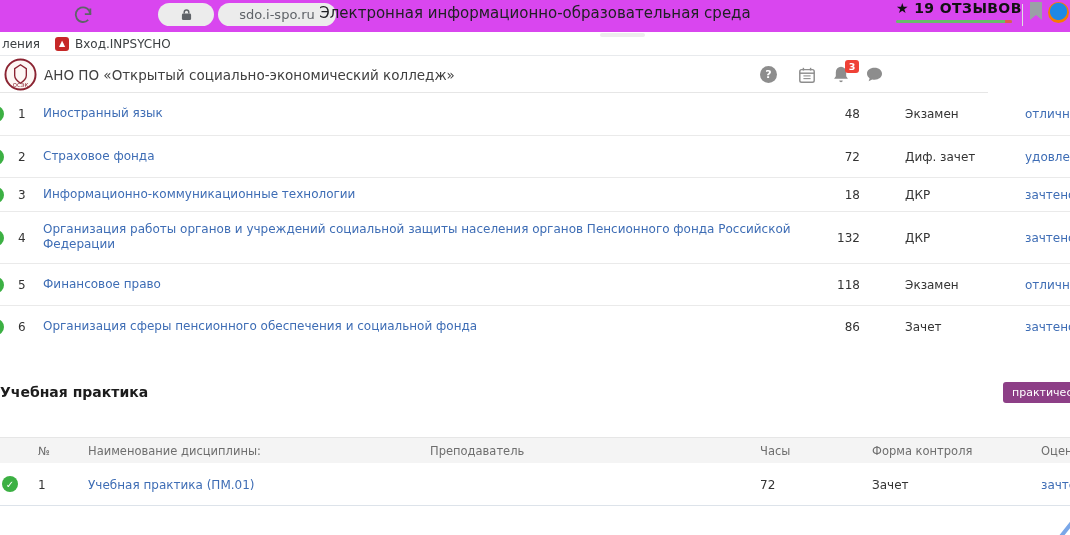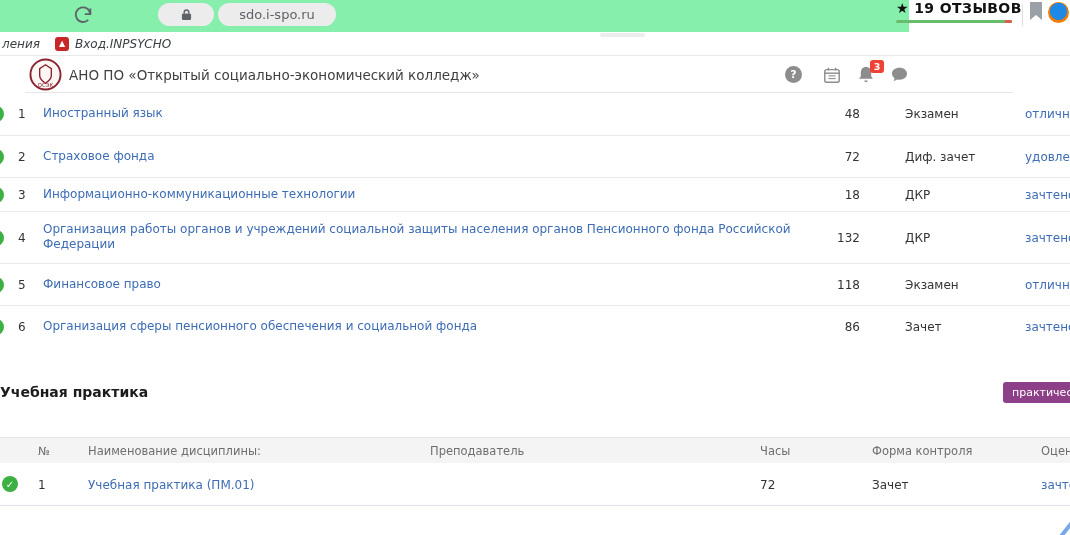--- a/index.html
+++ b/index.html
@@ -2,42 +2,42 @@
 <html><head>
 <meta charset="utf-8">
 <style>
   * { margin:0; padding:0; box-sizing:border-box; }
   html,body { width:1070px; height:535px; }
   body {
     position:relative; overflow:hidden; background:#fff;
     font-family:"DejaVu Sans","Liberation Sans",sans-serif; color:#333;
   }
   
-  .chrome { position:absolute; top:0; left:0; width:909px; height:32px; background:#86efac; }
+  .chrome { position:absolute; top:0; left:0; width:1070px; height:32px; background:#d946ef; }
   .reload { position:absolute; left:72px; top:4px; width:22px; height:22px; color:#5f6368; cursor:pointer; }
   .pill { position:absolute; top:3px; height:23px; background:#ececec; border-radius:12px; display:flex; align-items:center; justify-content:center; }
   .pill.lock { left:158px; width:56px; color:#5f6368; }
   .pill.url  { left:218px; width:118px; font-size:13px; color:#5f6368; }
   .page-title { position:absolute; left:0; right:0; top:4px; text-align:center; font-size:15px; color:#202124; }
   .reviews { position:absolute; left:896px; top:0; width:116px; text-align:center; cursor:pointer; }
   .reviews .txt { font-size:14px; font-weight:bold; color:#111; letter-spacing:.4px; white-space:nowrap; }
   .reviews .bar { position:relative; margin-top:4px; height:3px; background:#67bd6a; border-radius:2px; }
   .reviews .bar::after { content:""; position:absolute; right:0; top:0; width:7px; height:3px; background:#e05a4e; border-radius:0 2px 2px 0; }
   .vdiv { position:absolute; left:1022px; top:4px; height:22px; border-left:1px solid #e0e0e0; }
   .bookmark-ic { position:absolute; left:1029px; top:1px; color:#9aa0a6; cursor:pointer; }
   .avatar { position:absolute; left:1048px; top:2px; width:21px; height:21px; border-radius:50%;
     background:radial-gradient(circle at 50% 45%, #1e88e5 0 52%, #f57c00 58% 100%); cursor:pointer; }
   
   .bm-bar { position:absolute; top:32px; left:0; width:1070px; height:24px; border-bottom:1px solid #e8eaed; background:#fff; }
-  .bm-item { position:absolute; top:0; height:24px; display:flex; align-items:center; gap:6px; font-size:12px; color:#3c4043; cursor:pointer;font-style:italic; }
+  .bm-item { position:absolute; top:0; height:24px; display:flex; align-items:center; gap:6px; font-size:12px; color:#3c4043; cursor:pointer; }
   .bm-cut { left:2px; }
   .bm-inpsycho { left:55px; }
   .favicon { width:14px; height:14px; background:#c62828; border-radius:3px; display:flex; align-items:center; justify-content:center; color:#fff; font-size:8px; line-height:1; }
   
-  .app-header { position:absolute; top:56px; left:0; width:988px; height:37px; border-bottom:1px solid #e6e6e6; background:#fff;margin-left:25px; }
+  .app-header { position:absolute; top:56px; left:0; width:988px; height:37px; border-bottom:1px solid #e6e6e6; background:#fff; }
   .logo { position:absolute; left:4px; top:2px; width:33px; height:33px; }
   .org-name { position:absolute; left:44px; top:0; height:37px; display:flex; align-items:center; font-size:13.5px; color:#3f3f3f; }
   .hicon { position:absolute; top:0; height:37px; display:flex; align-items:center; color:#8d8d8d; cursor:pointer; }
   .help-ic { left:760px; }
   .help-circle { width:17px; height:17px; border-radius:50%; background:#8d8d8d; color:#fff; font-size:11px; font-weight:bold; display:flex; align-items:center; justify-content:center; }
   .cal-ic { left:798px; }
   .bell-ic { left:832px; }
   .badge { position:absolute; left:845px; top:4px; min-width:14px; height:13px; padding:0 2px; background:#ef4136; border-radius:3px; color:#fff; font-size:9.5px; font-weight:bold; display:flex; align-items:center; justify-content:center; }
   .chat-ic { left:866px; }
   .scroll-thumb { position:absolute; left:600px; top:33px; width:45px; height:4px; background:#ededed; border-radius:2px; cursor:pointer; }
@@ -77,20 +77,21 @@
   </div>
   <div class="pill lock">
     <svg width="11" height="13" viewBox="0 0 12 14" fill="currentColor">
         <rect x="1" y="6" width="10" height="7" rx="1.5"></rect>
         <path d="M3.5 6V4.5a2.5 2.5 0 0 1 5 0V6" fill="none" stroke="currentColor" stroke-width="1.6"></path>
       </svg>
   </div>
   <div class="pill url">
     <span>sdo.i-spo.ru</span>
   </div>
+  <div class="page-title">Электронная информационно-образовательная среда</div>
   <div class="reviews">
     <div class="txt">★ 19 ОТЗЫВОВ</div>
     <div class="bar"></div>
   </div>
   <div class="vdiv"></div>
   <div class="bookmark-ic">
     <svg width="14" height="20" viewBox="0 0 14 20" fill="currentColor">
         <path d="M1 1h12v18l-6-5-6 5z"></path>
       </svg>
   </div>

